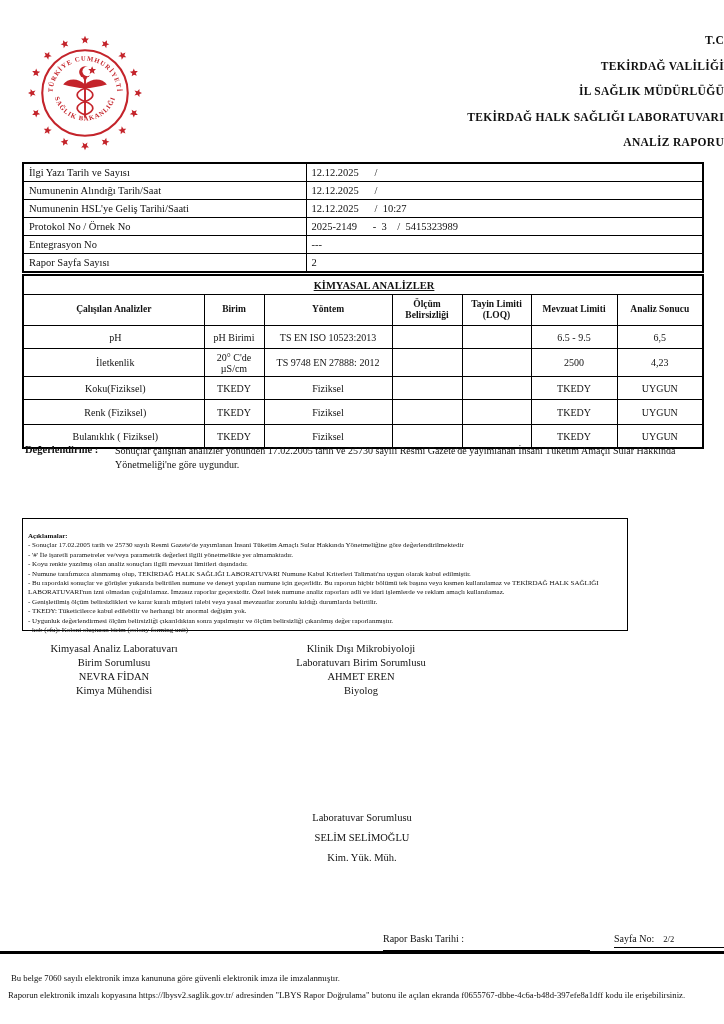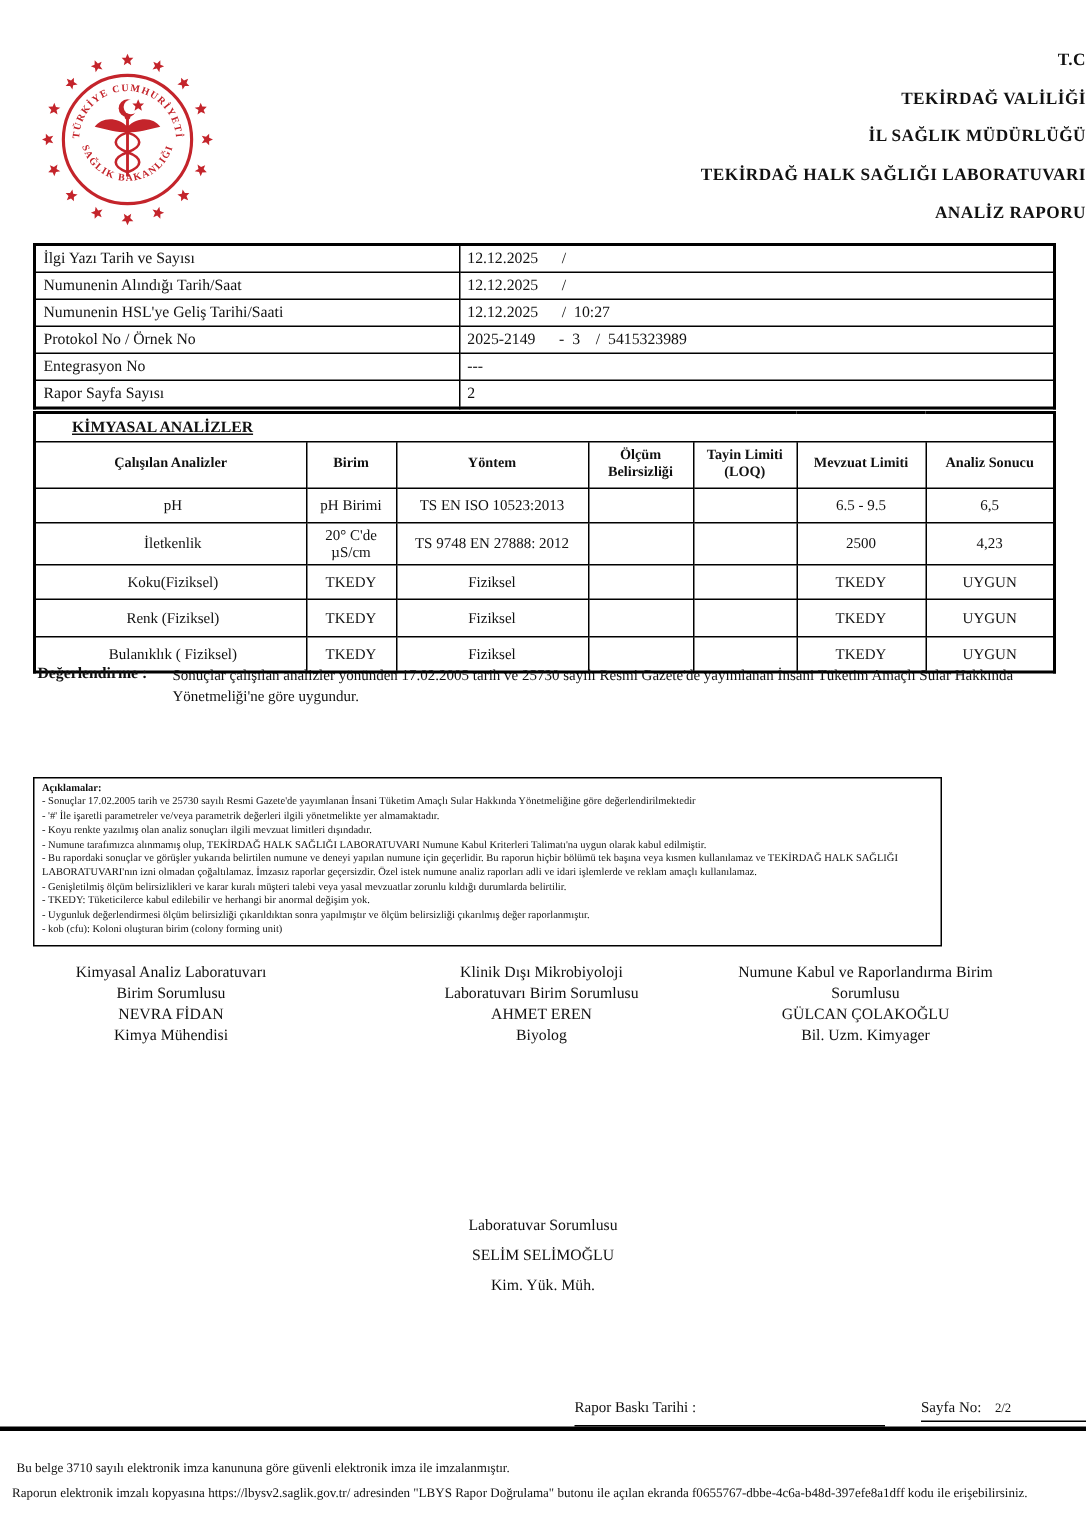--- a/index.html
+++ b/index.html
@@ -14,37 +14,37 @@
 
   
   table{border-collapse:collapse;table-layout:fixed}
   .info{position:absolute;left:22px;top:162px;width:680px;font-size:10.5px}
   .info td{border:1px solid #000;height:17px;padding:0 5px;white-space:pre;overflow:hidden}
   .info{border:2px solid #000}
 
   
   .analysis{position:absolute;left:22px;top:274px;width:680px;font-size:10px;text-align:center;border:2px solid #000}
   .analysis td,.analysis th{border:1.5px solid #000;padding:1px 2px;vertical-align:middle;overflow:hidden}
-  .analysis .sect td{height:16px;text-align:left;padding-left:24px;font-weight:bold;font-size:10.5px}
+  .analysis .sect td{height:16px;text-align:center;padding-left:24px;font-weight:bold;font-size:10.5px}
   .analysis .sect span{text-decoration:underline}
   .analysis th{height:28px;font-size:9.5px;line-height:11.5px;font-weight:bold}
   .analysis .r1 td{height:20px}
   .analysis .r2 td{height:25px;line-height:11px}
   .analysis .r3 td,.analysis .r5 td{height:20px}
   .analysis .r4 td{height:22px}
   .analysis td.lft{text-align:center;padding-left:5px}
 
   
   .eval{position:absolute;left:25px;top:444px;width:667px;display:flex;font-size:10px}
   .eval .lbl{flex:none;width:90px;font-weight:bold;font-size:10.5px}
   .eval .txt{flex:1;line-height:13.5px}
 
   
   .notes{position:absolute;left:22px;top:518px;width:606px;height:113px;border:1.5px solid #000;
-         box-sizing:border-box;padding:2px 5px;font-size:7px;line-height:9.4px}
+         box-sizing:border-box;padding:13px 5px;font-size:7px;line-height:9.4px}
   .notes .t{font-weight:bold}
 
   
   .sig{position:absolute;text-align:center;font-size:10.5px;line-height:13.5px}
   .sig .nm{margin-top:1px}
   .sig .rl{margin-top:0}
   .sig1{left:48px;top:642px;width:132px}
   .sig2{left:283px;top:642px;width:156px}
   .sig3{left:492px;top:642px;width:170px}
 
@@ -247,38 +247,33 @@
   <div class="sig sig1">
     <div>Kimyasal Analiz Laboratuvarı Birim Sorumlusu</div>
     <div class="nm">NEVRA FİDAN</div>
     <div class="rl">Kimya Mühendisi</div>
   </div>
   <div class="sig sig2">
     <div>Klinik Dışı Mikrobiyoloji Laboratuvarı Birim Sorumlusu</div>
     <div class="nm">AHMET EREN</div>
     <div class="rl">Biyolog</div>
   </div>
-  <div class="sig sig3">
-    <div>Numune Kabul ve Raporlandırma Birim Sorumlusu</div>
-    <div class="nm">GÜLCAN ÇOLAKOĞLU</div>
-    <div class="rl">Bil. Uzm. Kimyager</div>
-  </div>
 
   <div class="labmgr">
     <div>Laboratuvar Sorumlusu</div>
     <div>SELİM SELİMOĞLU</div>
     <div>Kim. Yük. Müh.</div>
   </div>
 
   <div class="printrow">
     <div class="printdate">Rapor Baskı Tarihi :</div>
     <div class="pageno">
       <span>Sayfa No:</span><span class="v">2/2</span>
     </div>
   </div>
   <div class="thick"></div>
 
   <div class="esign">
-    <div class="l1">Bu belge 3710 sayılı elektronik imza kanununa göre güvenli elektronik imza ile imzalanmıştır.</div>
+    <div class="l1">Bu belge 7060 sayılı elektronik imza kanununa göre güvenli elektronik imza ile imzalanmıştır.</div>
     <div>Raporun elektronik imzalı kopyasına https://lbysv2.saglik.gov.tr/ adresinden "LBYS Rapor Doğrulama" butonu ile açılan ekranda  f0655767-dbbe-4c6a-b48d-397efe8a1dff kodu ile erişebilirsiniz.</div>
   </div>
 
 </div>
 
 </body></html>

